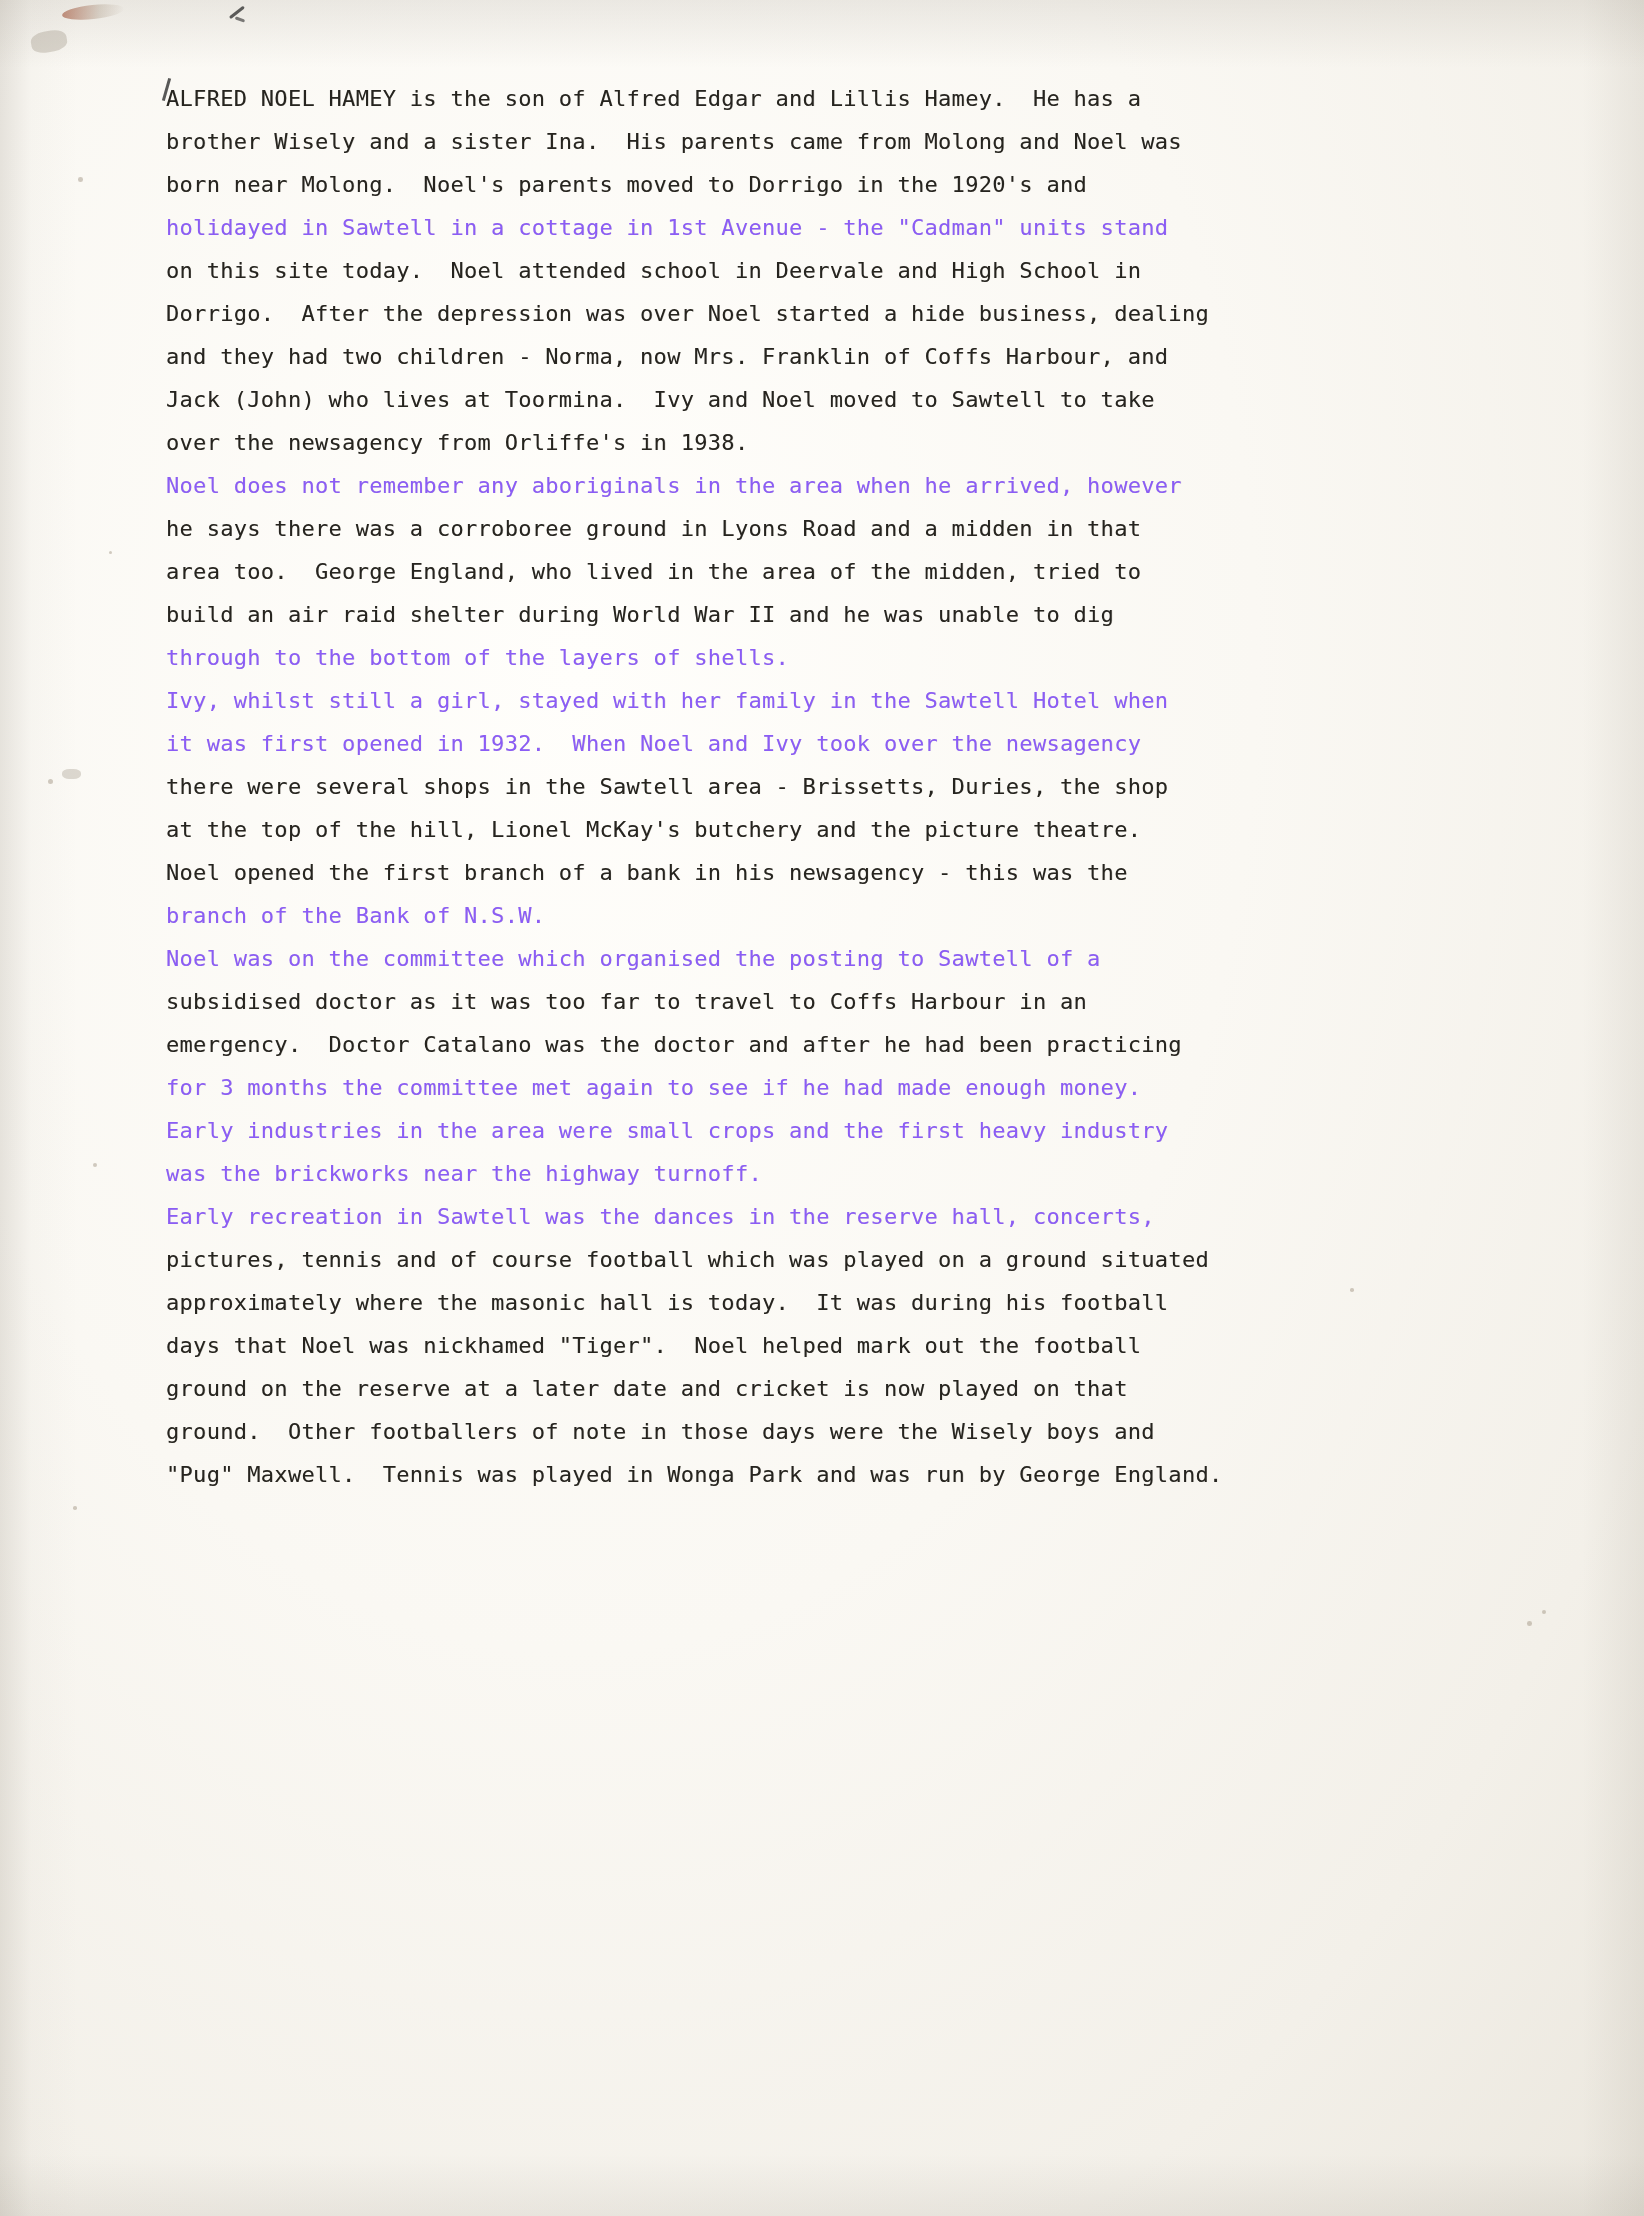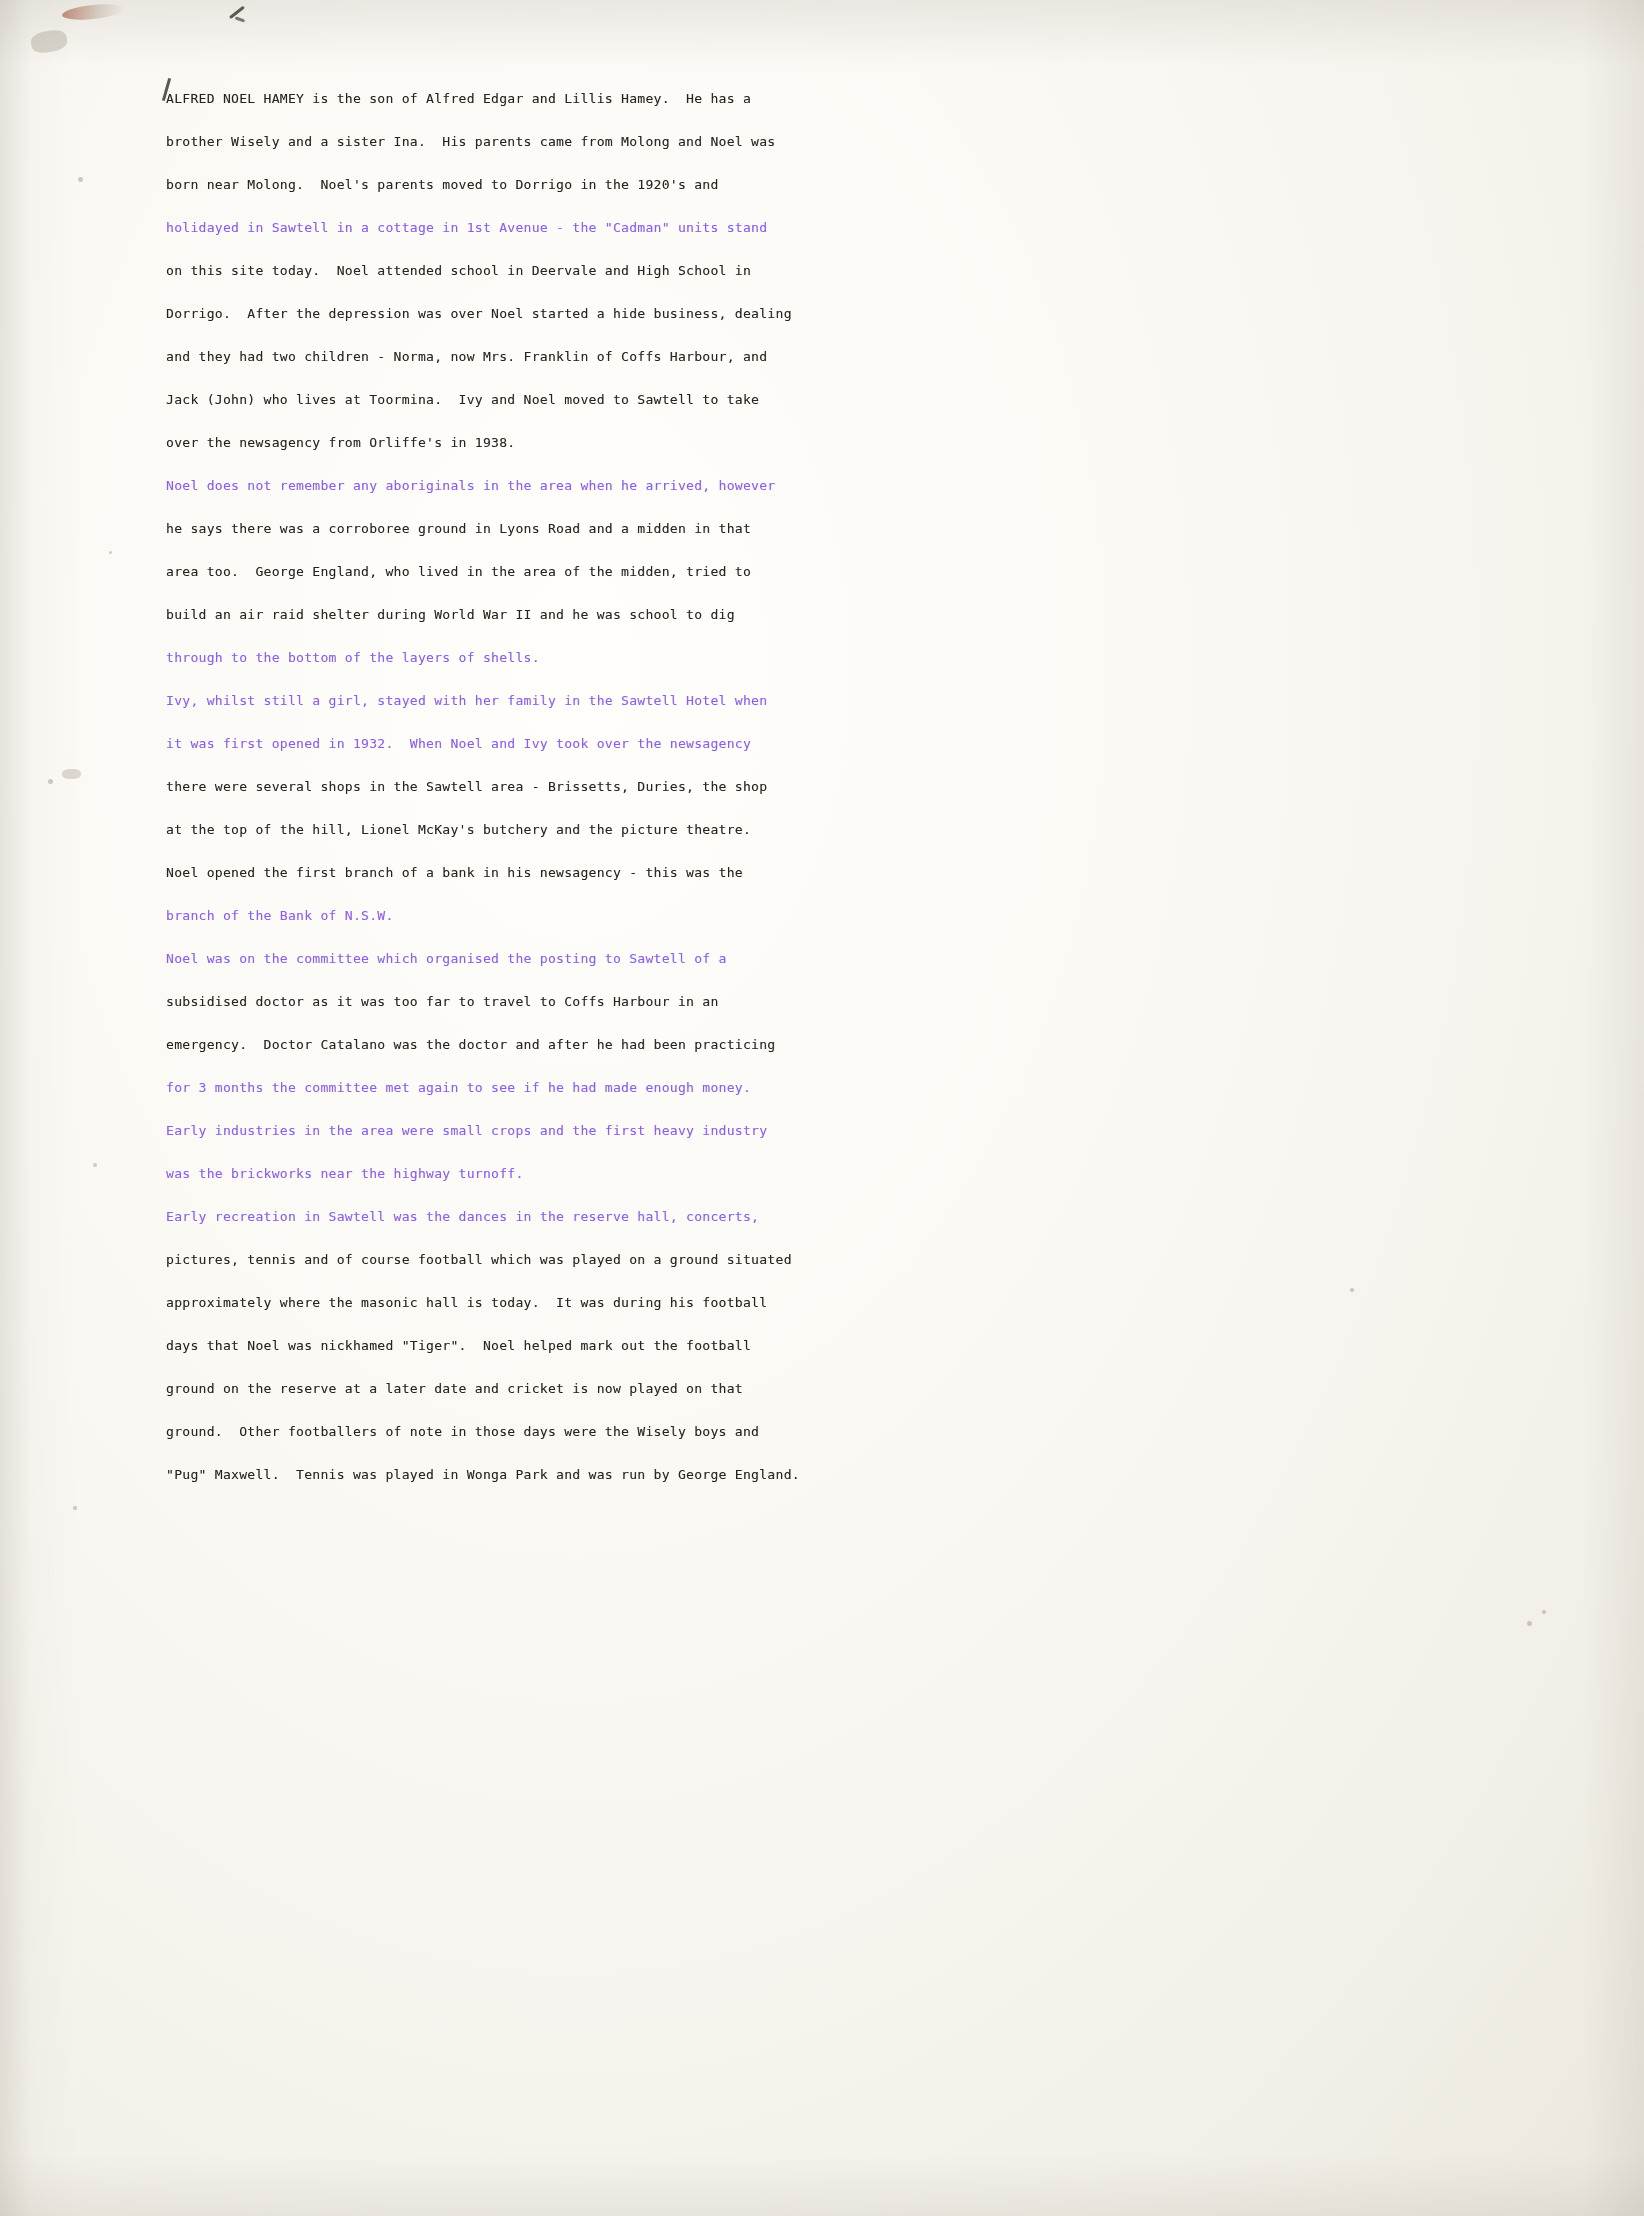--- a/index.html
+++ b/index.html
@@ -101,21 +101,21 @@
     position: absolute;
     left: 166px;
     top: 77px;
     width: 1426px;
   }
   .para {
     margin: 0 0 0 0;
   }
   .line {
     font-family: "DejaVu Sans Mono", monospace;
-    font-size: 13px;
+    font-size: 22px;
     letter-spacing: 0.3px;
     line-height: 43px;
     color: #26241f;
     white-space: pre;
     text-shadow: 0.3px 0.2px 0 rgba(60,55,45,0.30);
   }
   .ink-light {
     color: #8b5cf6;
     text-shadow: 0.3px 0.2px 0 rgba(90,85,72,0.22);
   }
@@ -154,21 +154,21 @@
       <div class="line">Dorrigo.  After the depression was over Noel started a hide business, dealing</div>
       <div class="line">and they had two children - Norma, now Mrs. Franklin of Coffs Harbour, and</div>
       <div class="line">Jack (John) who lives at Toormina.  Ivy and Noel moved to Sawtell to take</div>
       <div class="line">over the newsagency from Orliffe's in 1938.</div>
     </div>
 
     <div class="para">
       <div class="line ink-light">Noel does not remember any aboriginals in the area when he arrived, however</div>
       <div class="line">he says there was a corroboree ground in Lyons Road and a midden in that</div>
       <div class="line">area too.  George England, who lived in the area of the midden, tried to</div>
-      <div class="line">build an air raid shelter during World War II and he was school to dig</div>
+      <div class="line">build an air raid shelter during World War II and he was unable to dig</div>
       <div class="line ink-light">through to the bottom of the layers of shells.</div>
     </div>
 
     <div class="para">
       <div class="line ink-light">Ivy, whilst still a girl, stayed with her family in the Sawtell Hotel when</div>
       <div class="line ink-light">it was first opened in 1932.  When Noel and Ivy took over the newsagency</div>
       <div class="line">there were several shops in the Sawtell area - Brissetts, Duries, the shop</div>
       <div class="line">at the top of the hill, Lionel McKay's butchery and the picture theatre.</div>
       <div class="line">Noel opened the first branch of a bank in his newsagency - this was the</div>
       <div class="line ink-light">branch of the Bank of N.S.W.</div>

